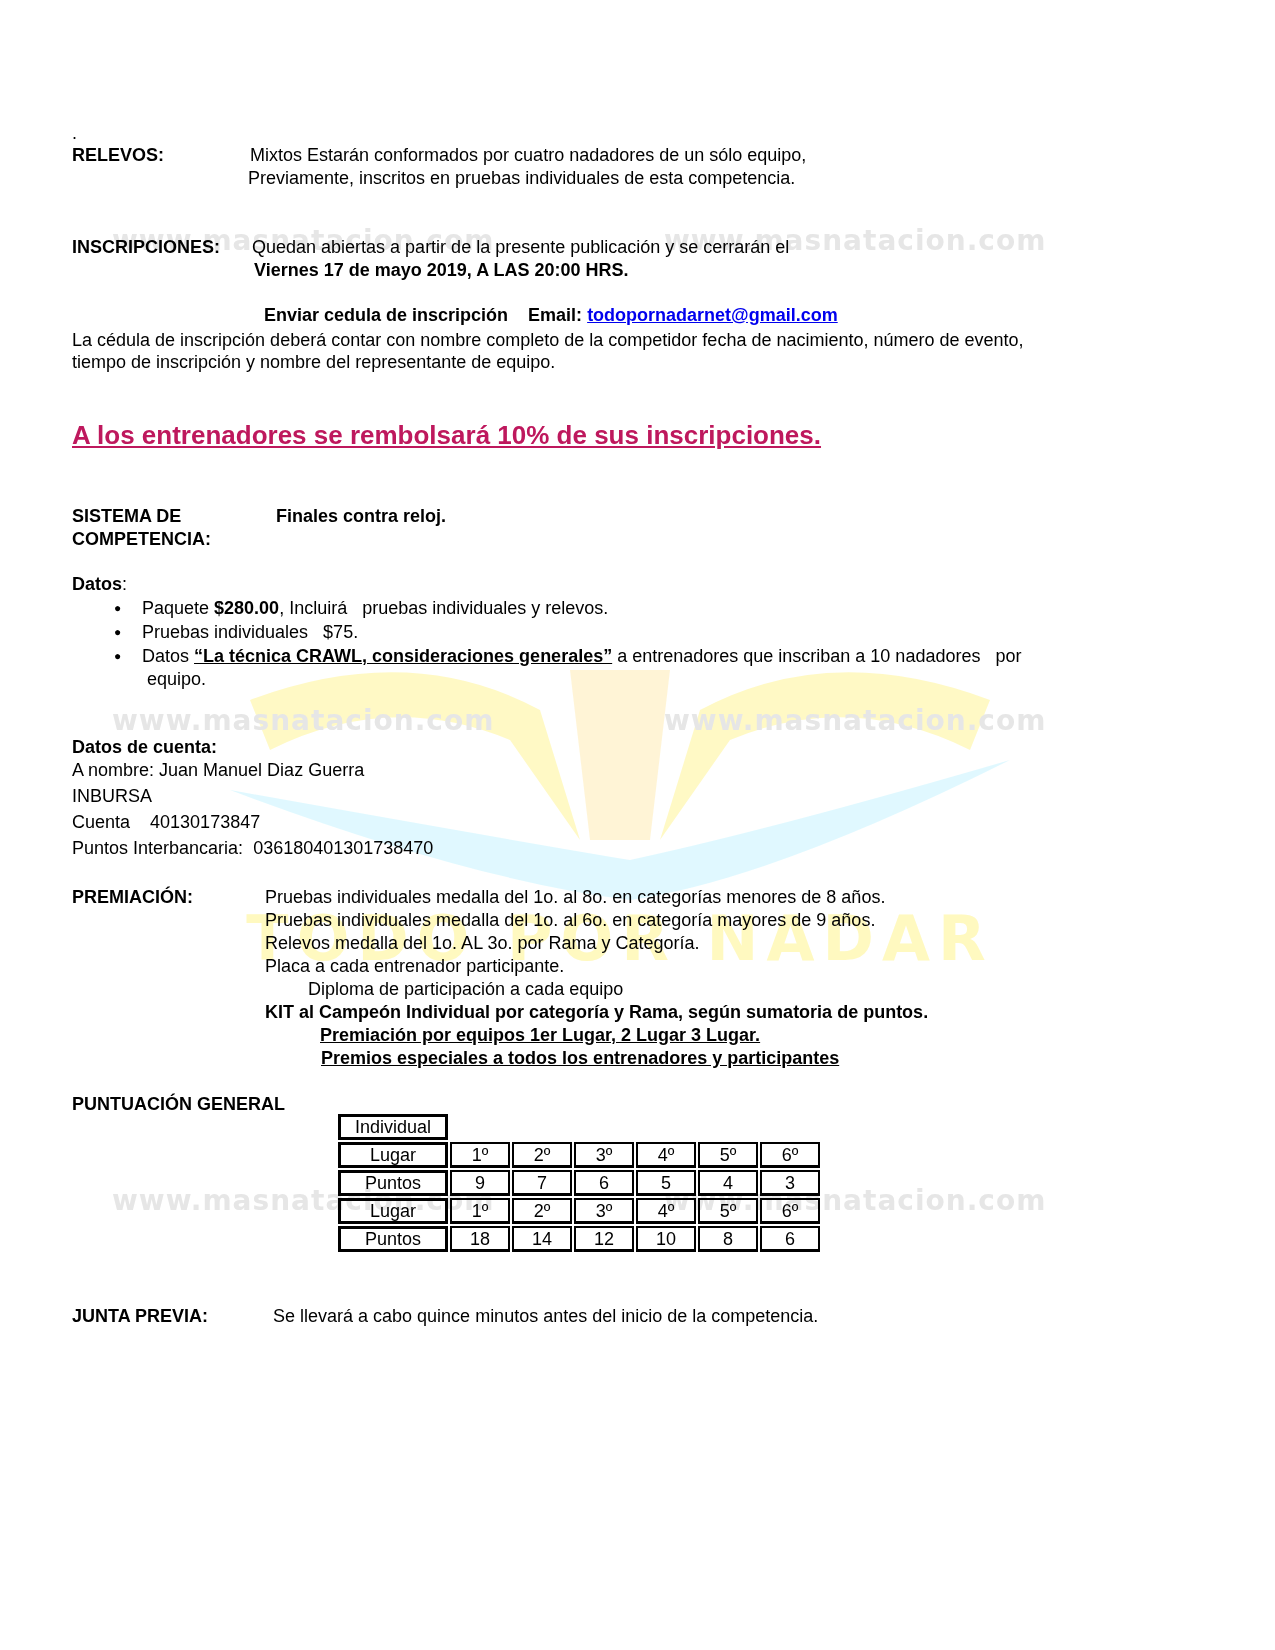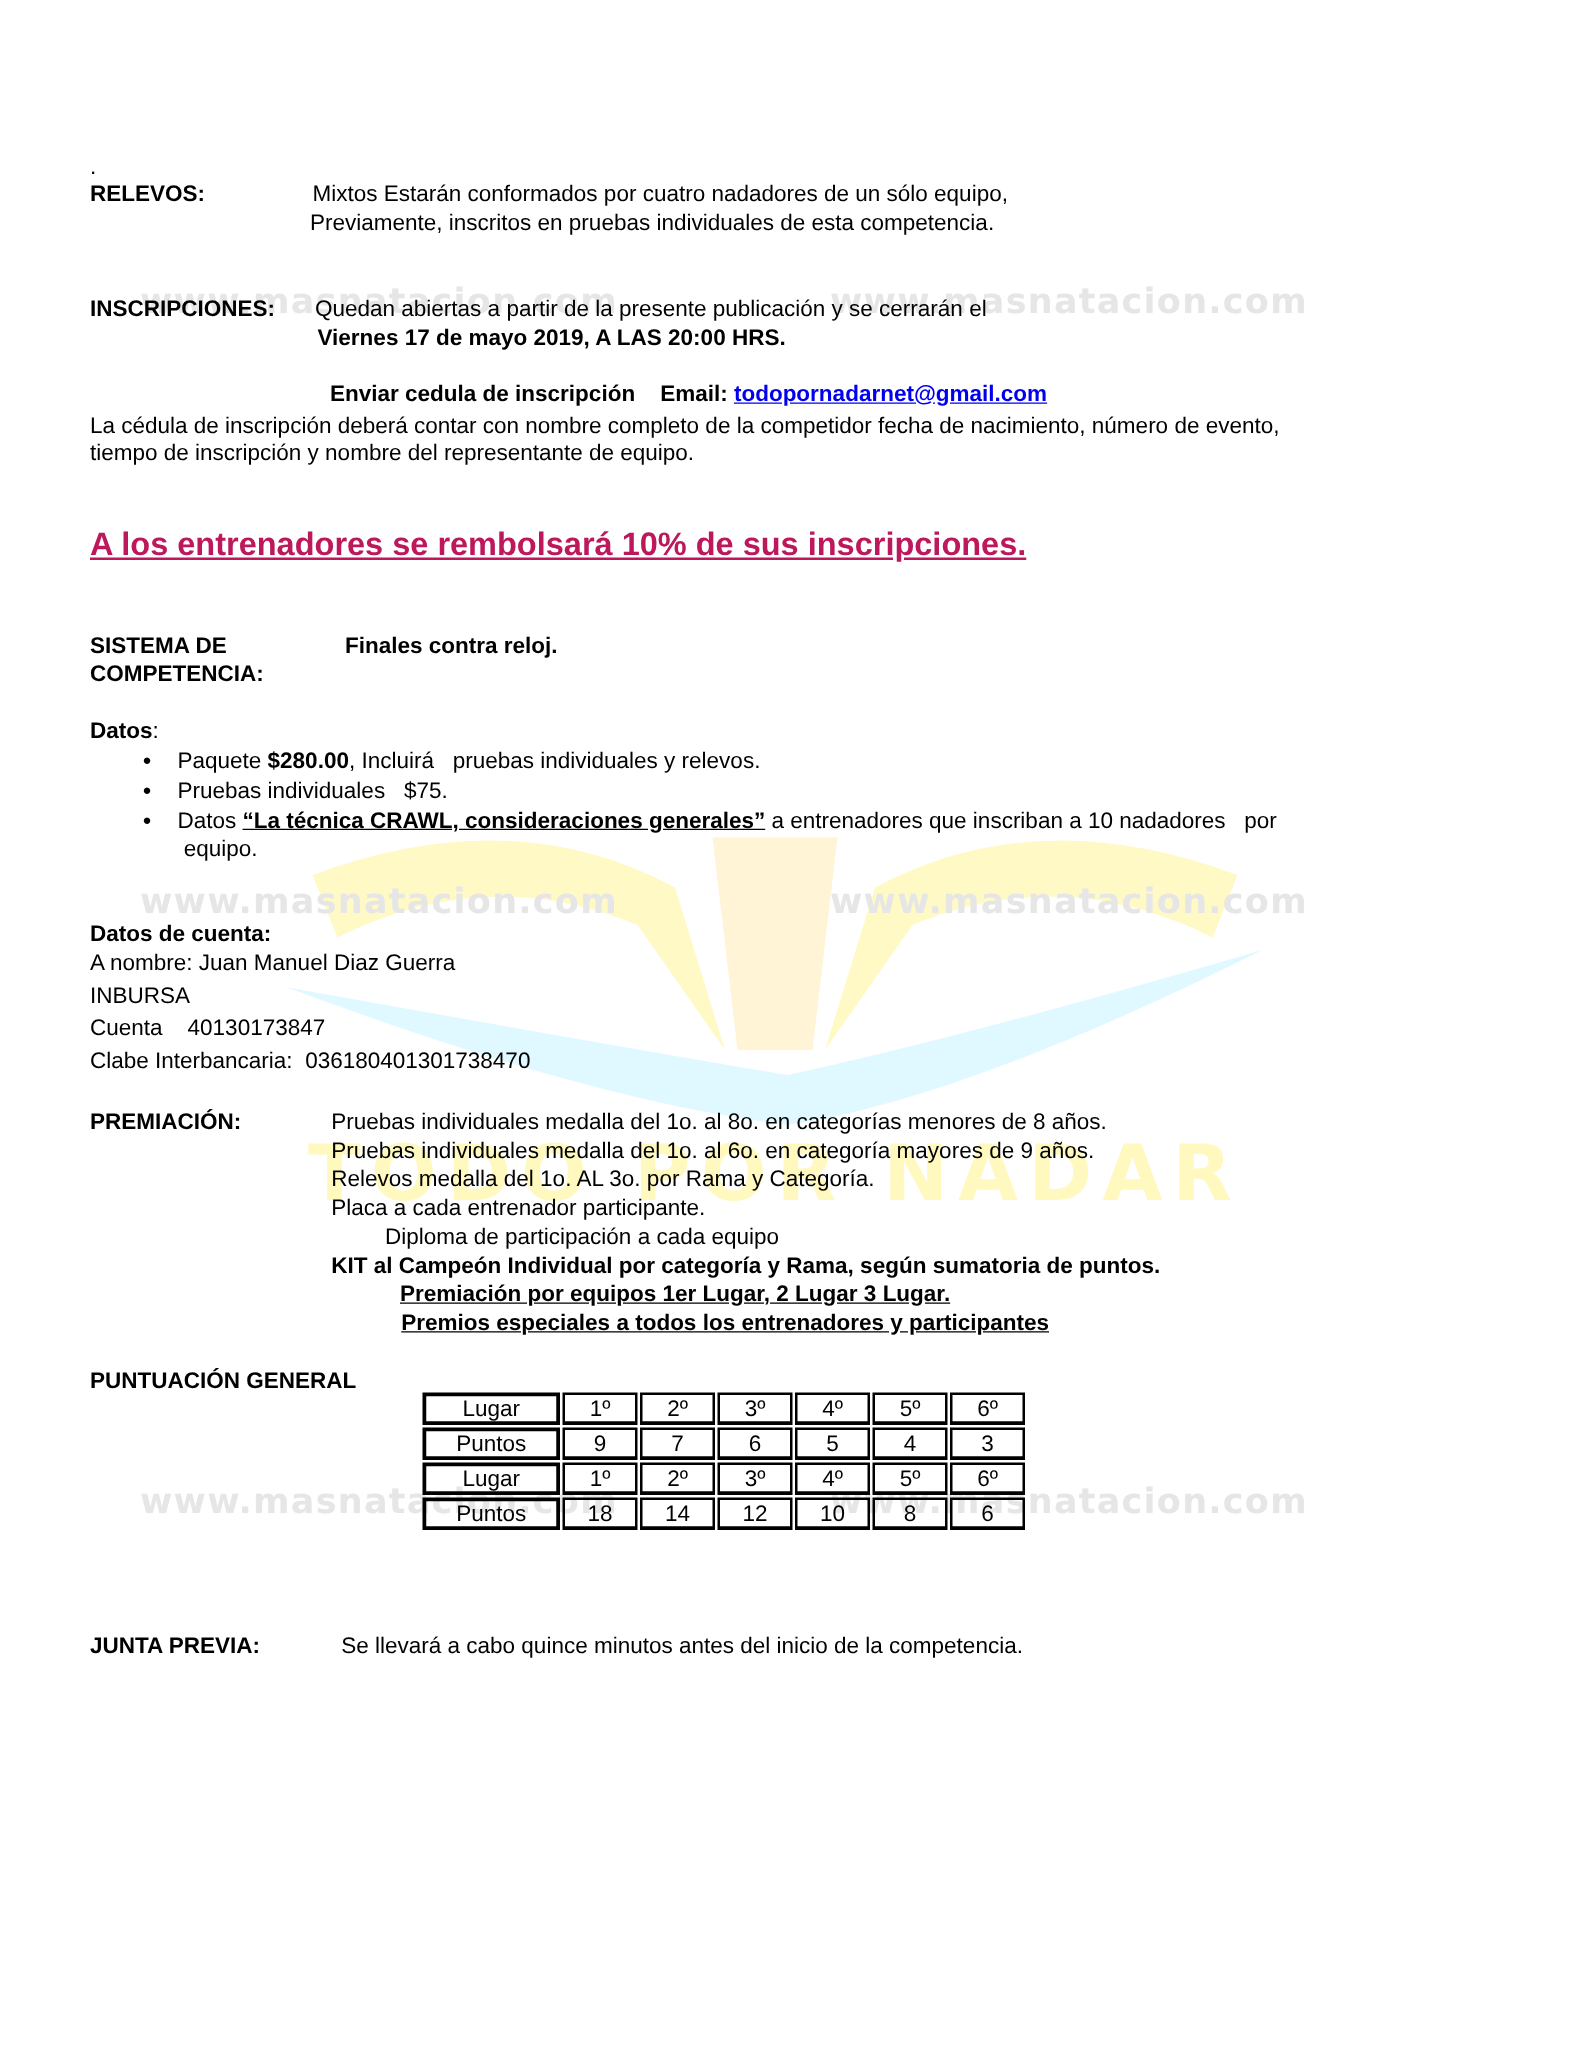--- a/index.html
+++ b/index.html
@@ -74,36 +74,40 @@
 <div class="abs" style="left:142px; top:621px; white-space:pre;">Pruebas individuales   $75.</div>
 
 <div class="bullet" style="left:114px; top:645px;">●</div>
 <div class="abs" style="left:142px; top:645px; white-space:pre;"><span>Datos </span><span class="b u">“La técnica CRAWL, consideraciones generales”</span><span> a entrenadores que inscriban a 10 nadadores   por</span></div>
 <div class="abs" style="left:147px; top:668px;">equipo.</div>
 
 <div class="abs b" style="left:72px; top:736px;">Datos de cuenta:</div>
 <div class="abs" style="left:72px; top:759px;">A nombre: Juan Manuel Diaz Guerra</div>
 <div class="abs" style="left:72px; top:785px;">INBURSA</div>
 <div class="abs" style="left:72px; top:811px; white-space:pre;"><span>Cuenta</span>    <span>40130173847</span></div>
-<div class="abs" style="left:72px; top:837px; white-space:pre;"><span>Clabe Interbancaria:</span>  <span>036180401301738470</span></div>
+<div class="abs" style="left:72px; top:837px; white-space:pre;"><span>Puntos Interbancaria:</span>  <span>036180401301738470</span></div>
 
 <div class="abs b" style="left:72px; top:886px;">PREMIACIÓN:</div>
 <div class="abs" style="left:265px; top:886px;">Pruebas individuales medalla del 1o. al 8o. en categorías menores de 8 años.</div>
 <div class="abs" style="left:265px; top:909px;">Pruebas individuales medalla del 1o. al 6o. en categoría mayores de 9 años.</div>
 <div class="abs" style="left:265px; top:932px;">Relevos medalla del 1o. AL 3o. por Rama y Categoría.</div>
 <div class="abs" style="left:265px; top:955px;">Placa a cada entrenador participante.</div>
 <div class="abs" style="left:265px; top:978px;margin-left:43px;">Diploma de participación a cada equipo</div>
 <div class="abs b" style="left:265px; top:1001px;">KIT al Campeón Individual por categoría y Rama, según sumatoria de puntos.</div>
 <div class="abs b u" style="left:320px; top:1024px;">Premiación por equipos 1er Lugar, 2 Lugar 3 Lugar.</div>
 <div class="abs b u" style="left:321px; top:1047px;">Premios especiales a todos los entrenadores y participantes</div>
 
 <div class="abs b" style="left:72px; top:1093px;">PUNTUACIÓN GENERAL</div>
 
 <table class="pts">
   <tbody>
+      <tr>
+    <td class="lbl">Individual</td>
+    <td colspan="6" class="empty" style="border-top:none;"></td>
+  </tr>
   <tr>
     <td class="lbl">Lugar</td>
     <td class="num">1º</td>
     <td class="num">2º</td>
     <td class="num">3º</td>
     <td class="num">4º</td>
     <td class="num">5º</td>
     <td class="num">6º</td>
   </tr>
   <tr>

